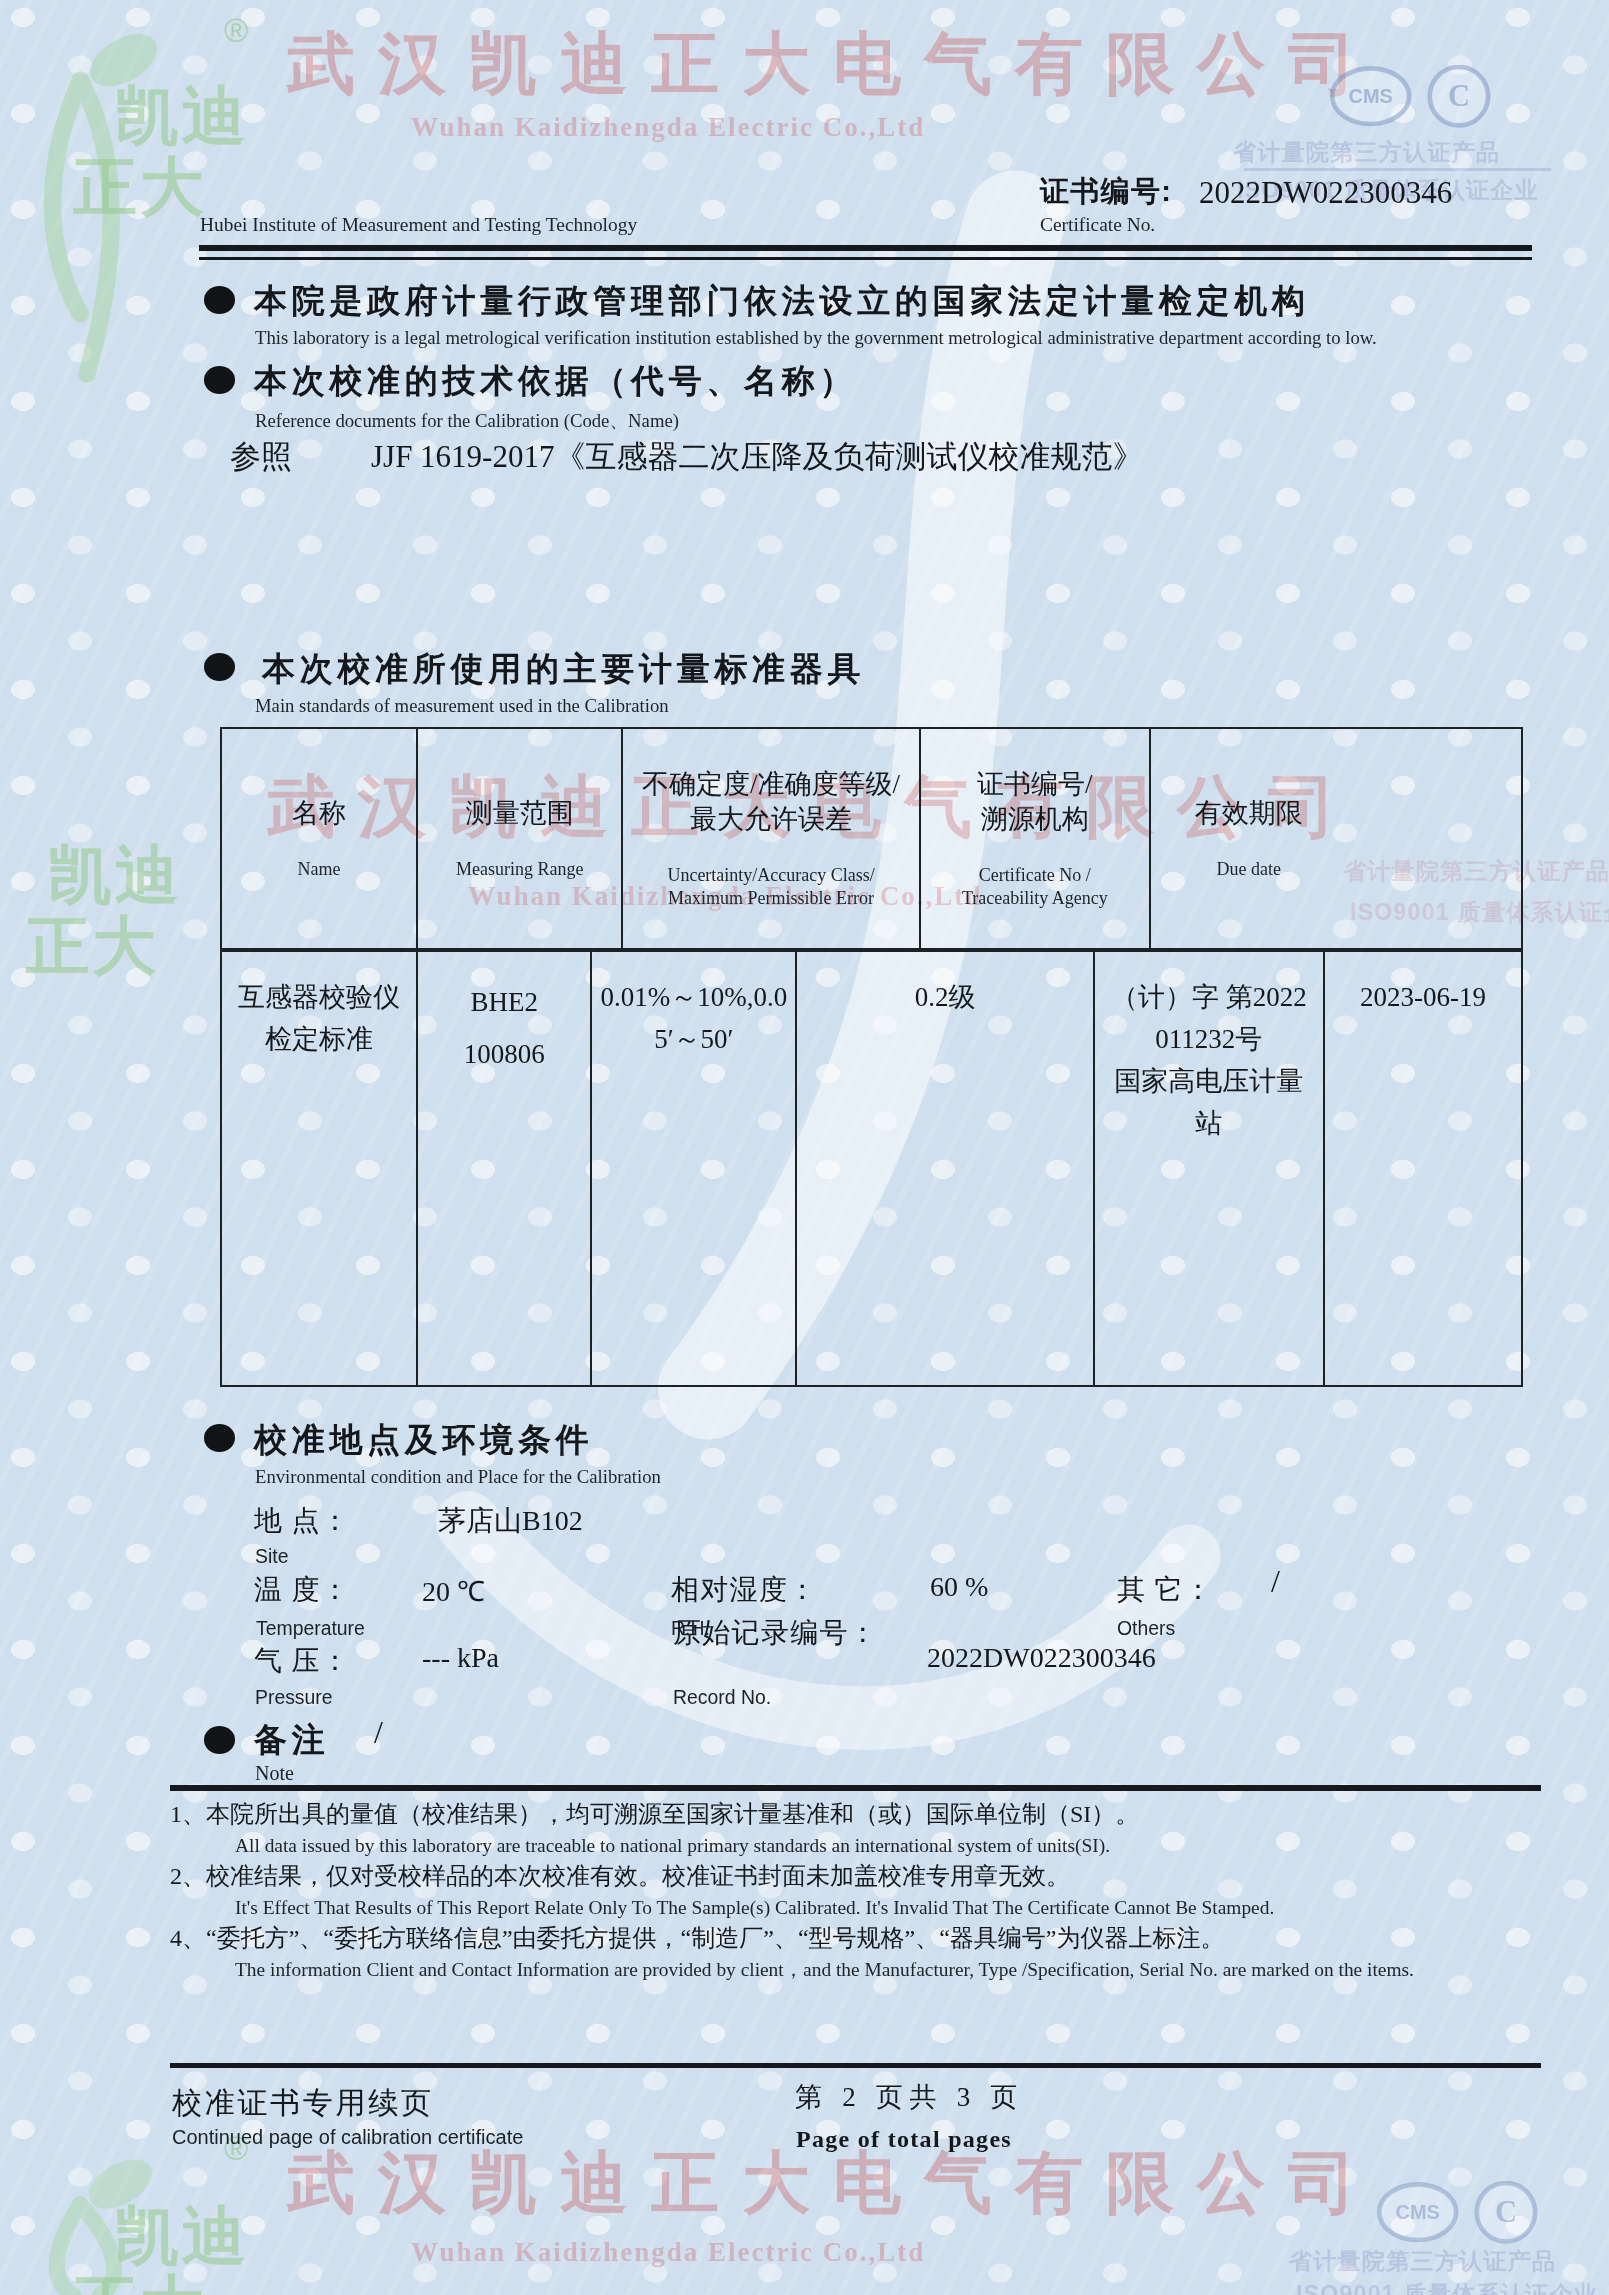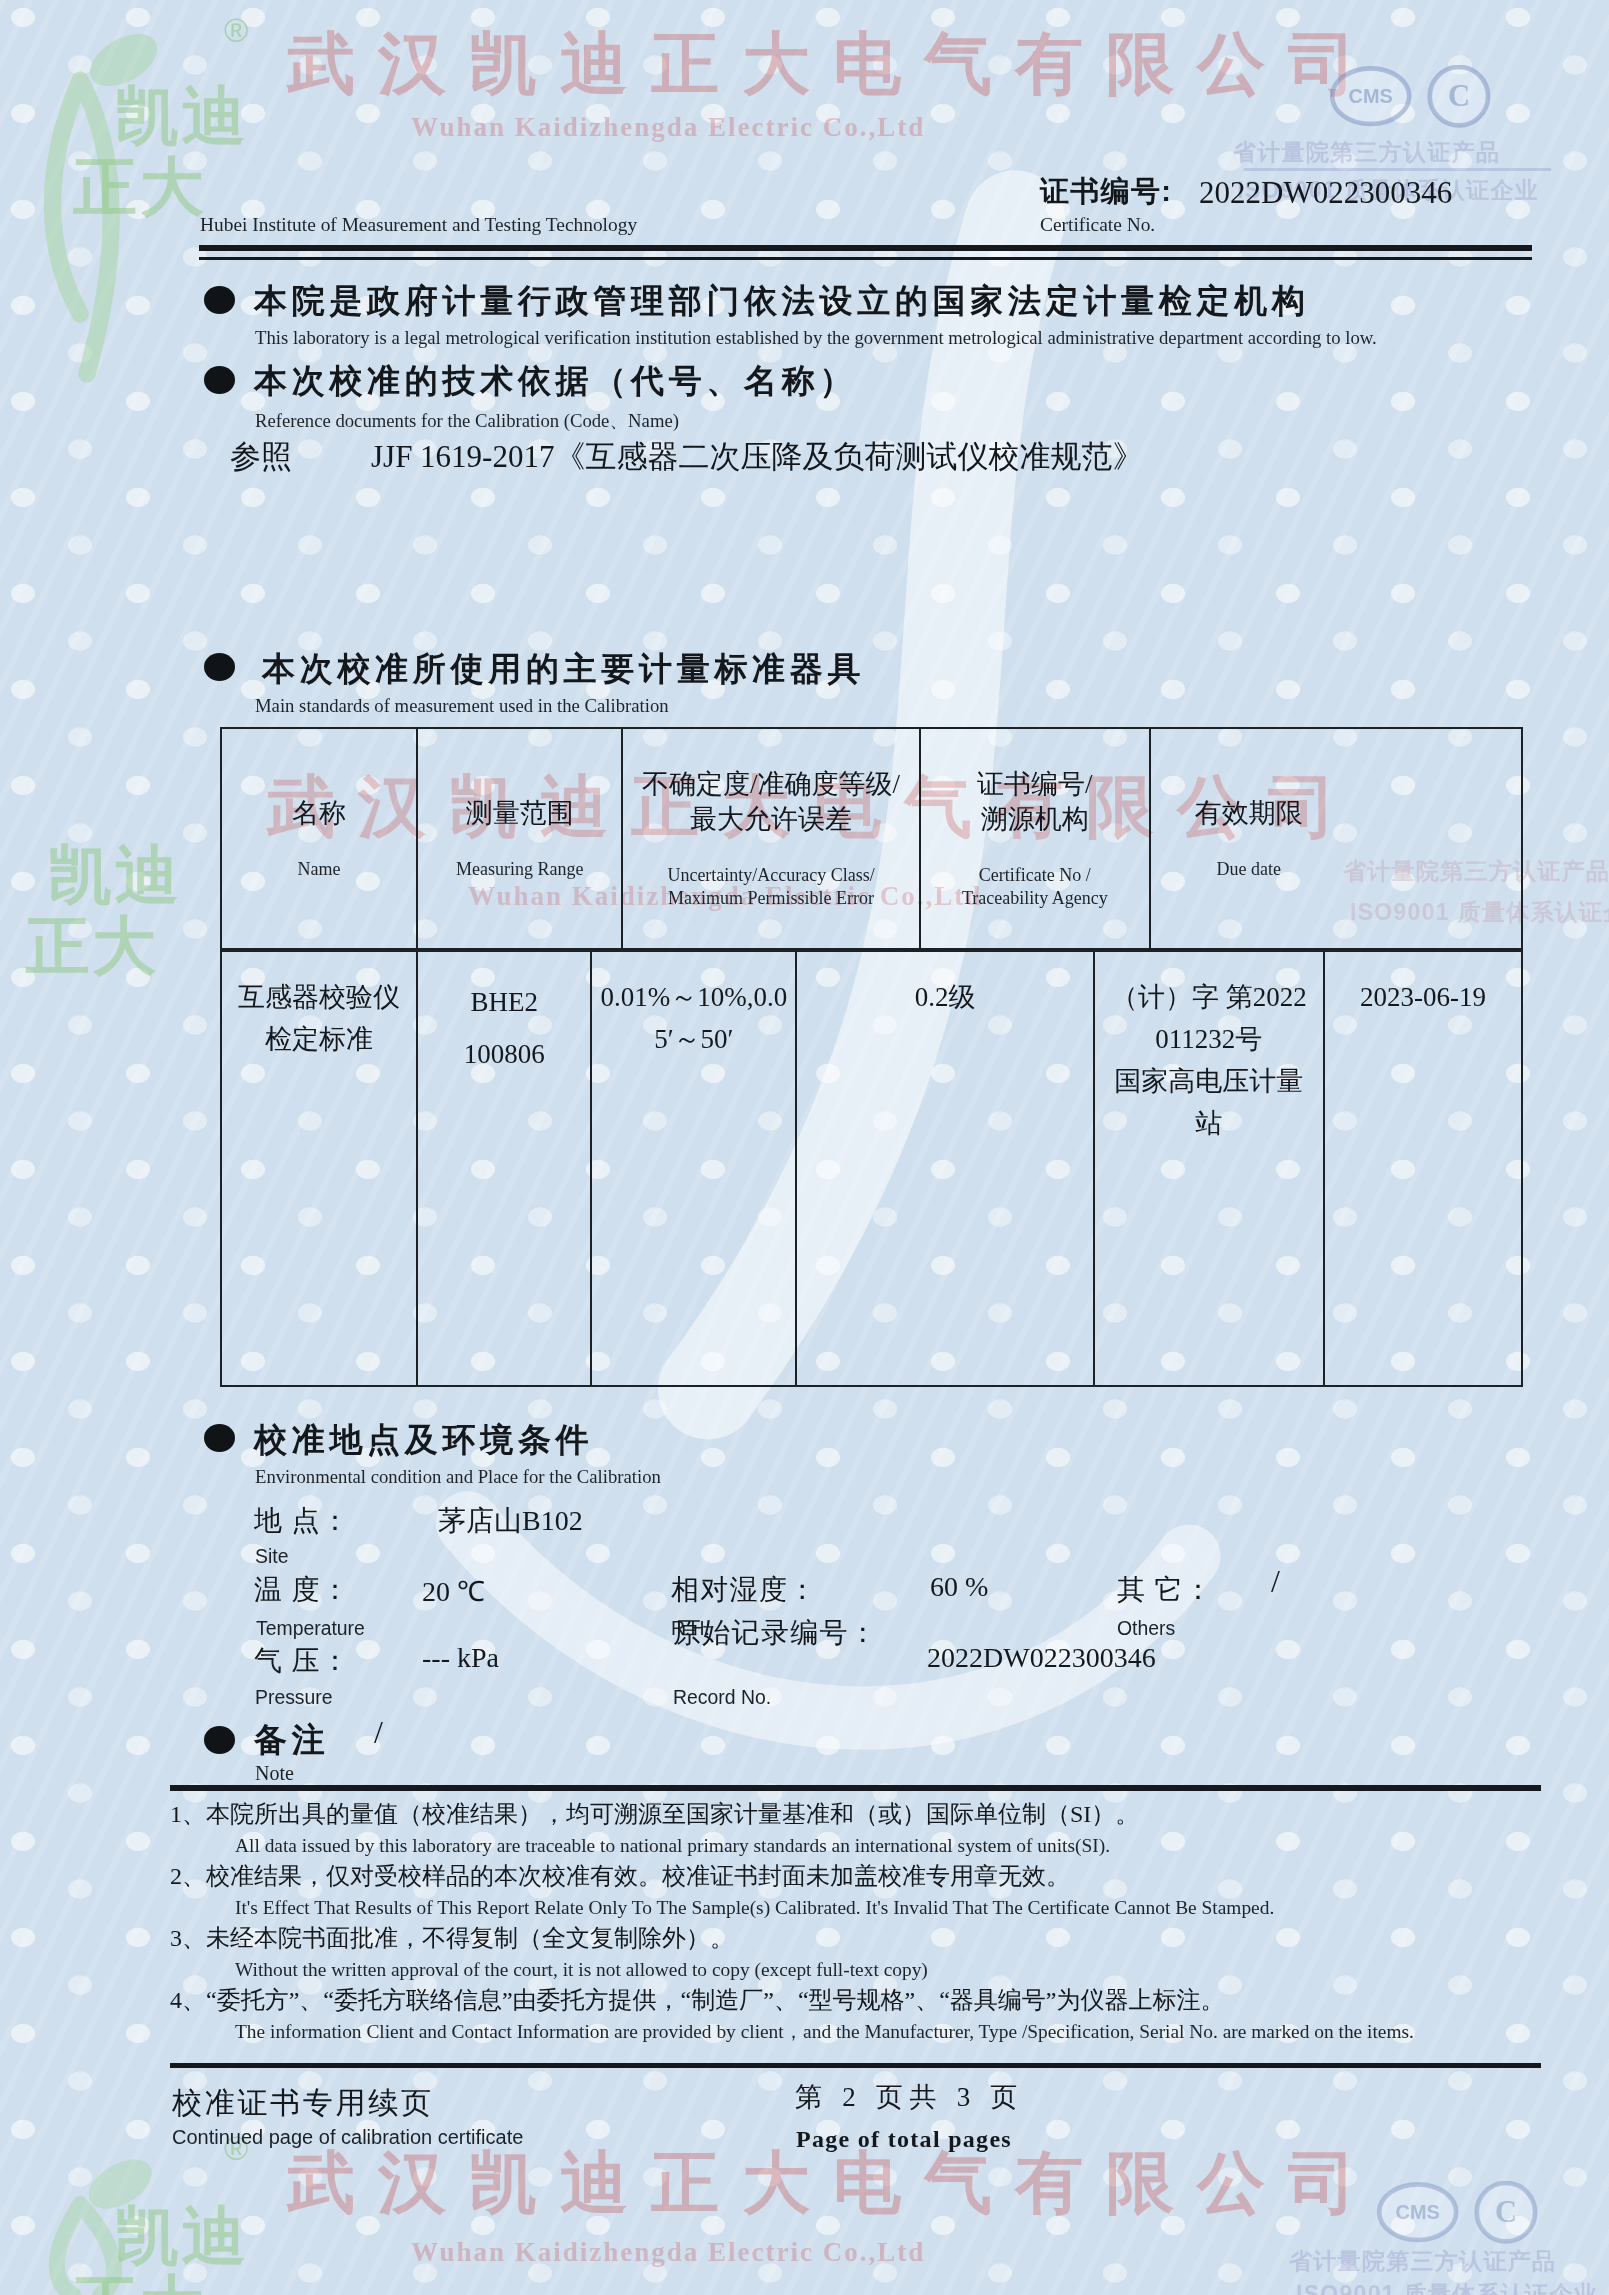--- a/index.html
+++ b/index.html
@@ -220,24 +220,20 @@
   <div class="notes">
     <div>
       <div class="note-cn">1、本院所出具的量值（校准结果），均可溯源至国家计量基准和（或）国际单位制（SI）。</div>
       <div class="note-en">All data issued by this laboratory are traceable to national primary standards an international system of units(SI).</div>
     </div>
     <div>
       <div class="note-cn">2、校准结果，仅对受校样品的本次校准有效。校准证书封面未加盖校准专用章无效。</div>
       <div class="note-en">It's Effect That Results of This Report Relate Only To The Sample(s) Calibrated. It's Invalid That The Certificate Cannot Be Stamped.</div>
     </div>
     <div>
-      <div class="note-cn">3、未经本院书面批准，不得复制（全文复制除外）。</div>
-      <div class="note-en">Without the written approval of the court, it is not allowed to copy (except full-text copy)</div>
-    </div>
-    <div>
       <div class="note-cn">4、“委托方”、“委托方联络信息”由委托方提供，“制造厂”、“型号规格”、“器具编号”为仪器上标注。</div>
       <div class="note-en">The information Client and Contact Information are provided by client，and the Manufacturer,  Type /Specification,  Serial No. are marked on the items.</div>
     </div>
   </div>
 
   <div class="rule" style="left:170px;top:2063px;width:1371px;height:5.3px;"></div>
 
   <span class="ft-cn" style="left:172px;top:2083px;">校准证书专用续页</span>
   <span class="ft-en" style="left:172px;top:2126px;">Continued page of calibration certificate</span>
   <span class="pg-cn" style="left:795px;top:2079px;">第 2 页共 3 页</span>

